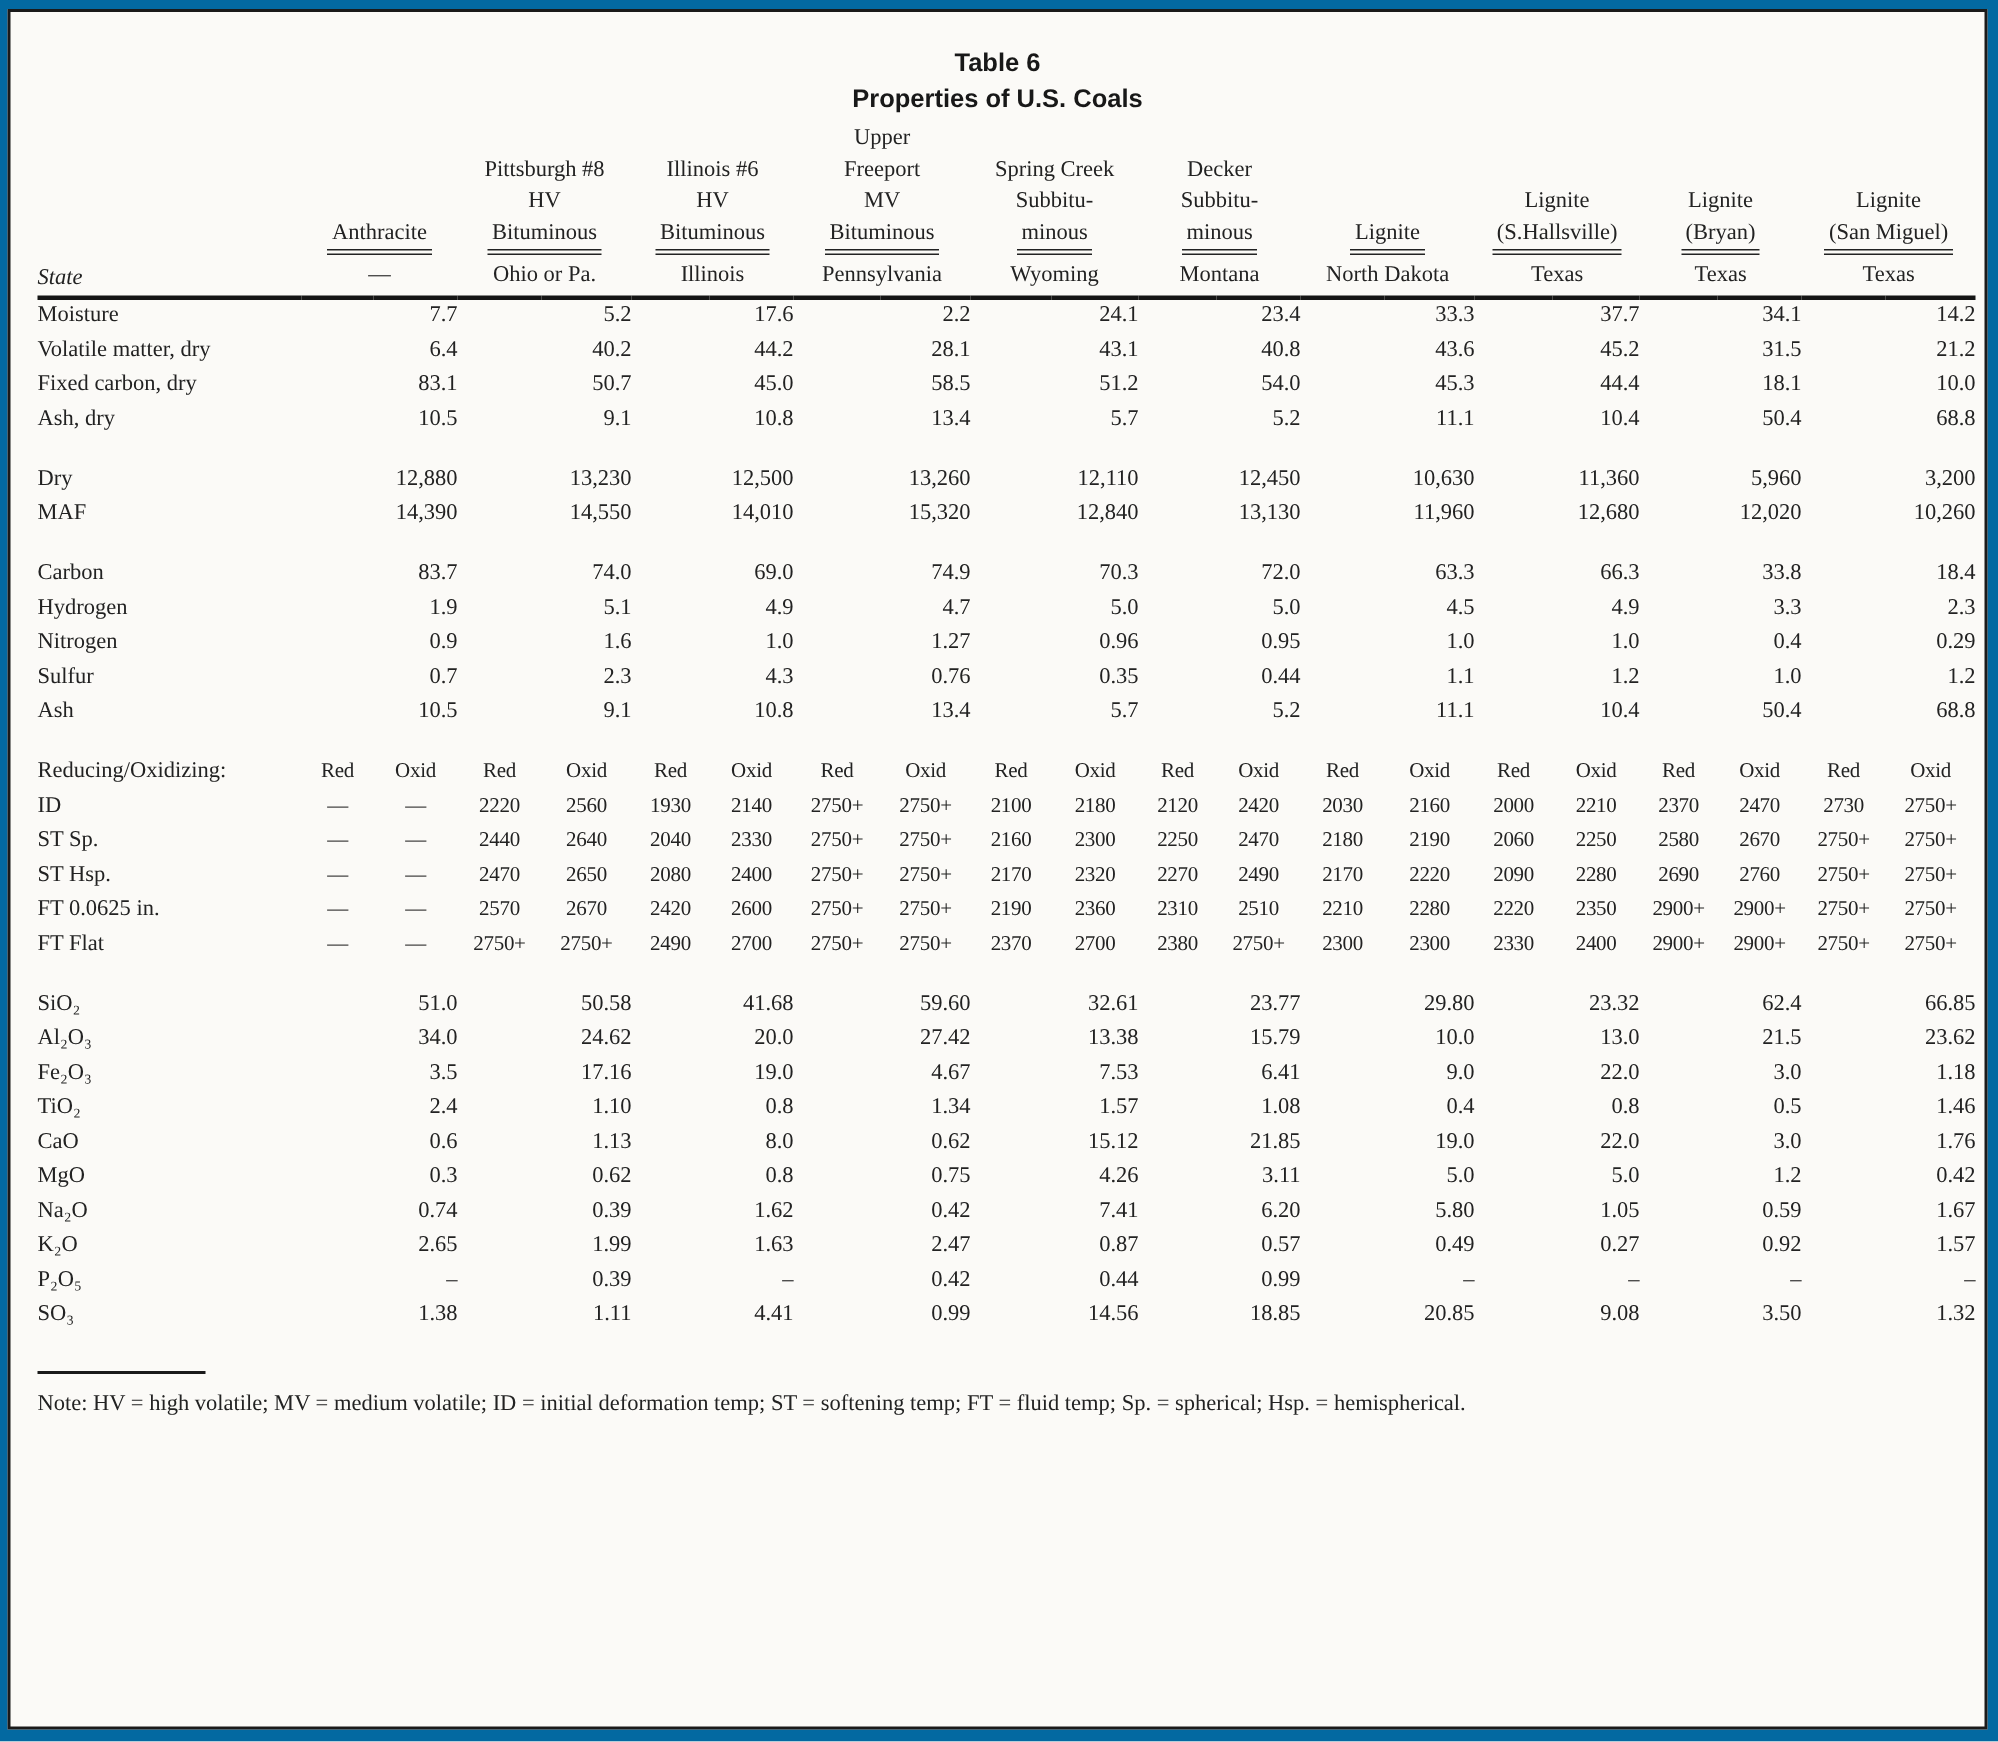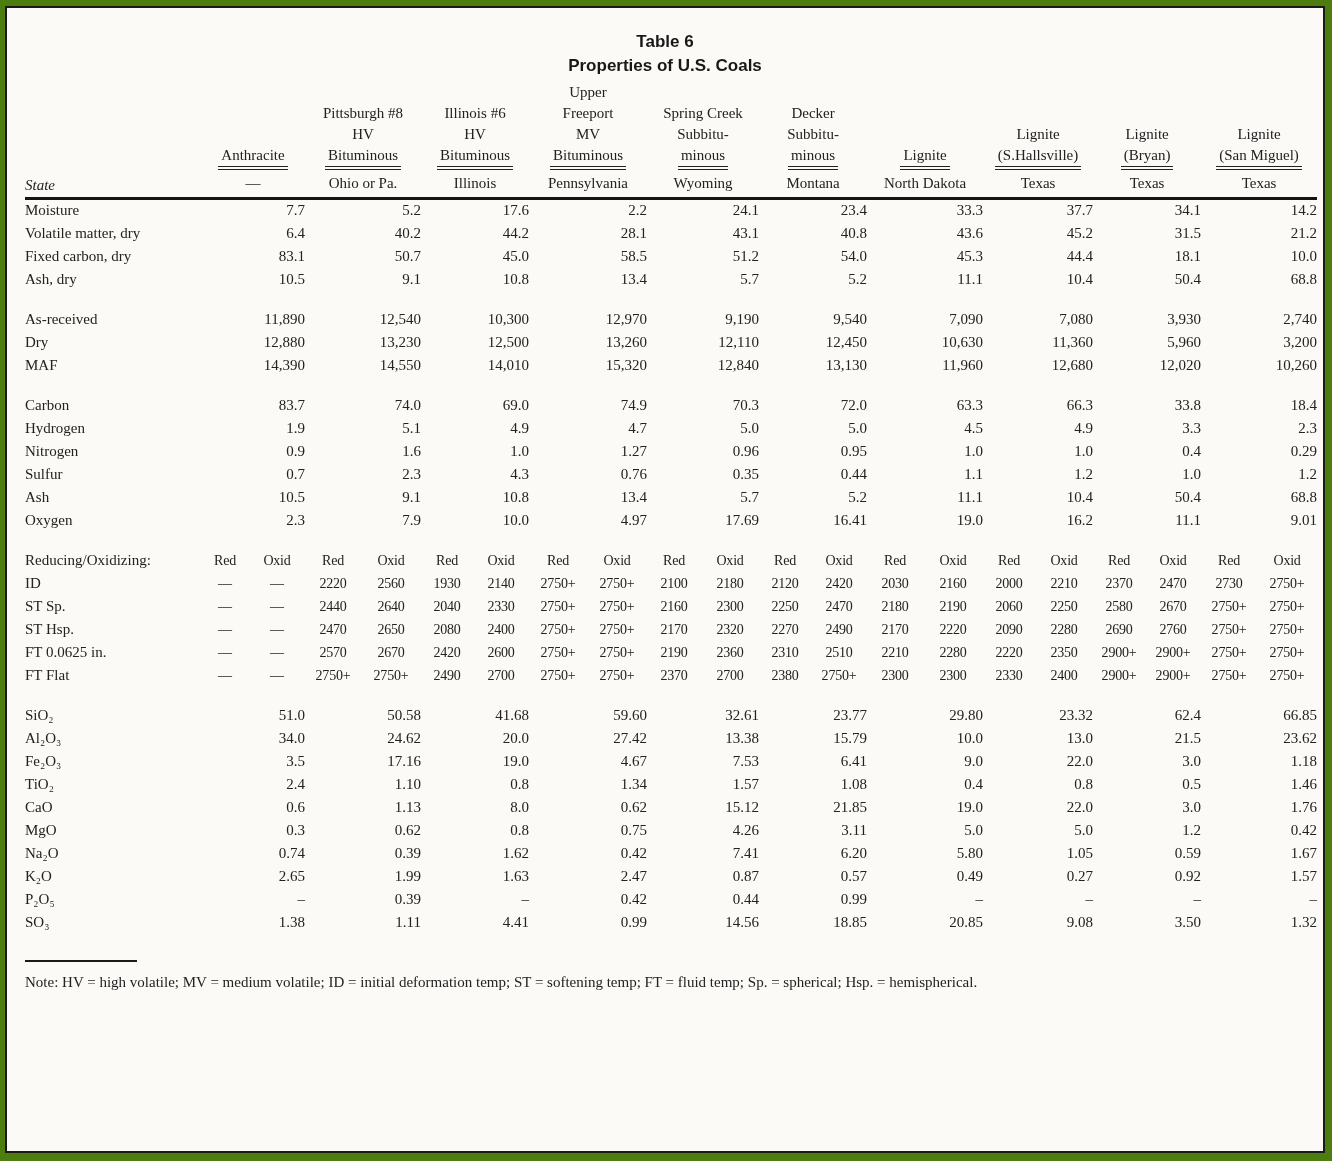--- a/index.html
+++ b/index.html
@@ -5,21 +5,21 @@
   html,body{margin:0;padding:0;}
   body{
     width:1332px;height:1161px;
     background:#e9e7e2;
     font-family:"Liberation Serif","DejaVu Serif",serif;
     color:#1f1f1f;
     position:relative;
   }
   .page{
     position:absolute;left:0;top:0;width:1332px;height:1161px;
-    background:#4d7c0f;
+    background:#0369a1;
   }
   .frame{
     position:absolute;left:5px;top:6px;right:7px;bottom:8px;
     border:2px solid #1a1a1a;
     background:#fbfaf7;
     overflow:hidden;
   }
   .title-block{
     text-align:center;
     padding-top:22px;
@@ -230,33 +230,20 @@
             <td class="val" colspan="2">11.1</td>
             <td class="val" colspan="2">10.4</td>
             <td class="val" colspan="2">50.4</td>
             <td class="val" colspan="2">68.8</td>
           </tr>
           <tr class="sp">
             <td colspan="21"></td>
           </tr>
           <tr></tr>
           <tr>
-            <td class="rowlbl">As-received</td>
-            <td class="val" colspan="2">11,890</td>
-            <td class="val" colspan="2">12,540</td>
-            <td class="val" colspan="2">10,300</td>
-            <td class="val" colspan="2">12,970</td>
-            <td class="val" colspan="2">9,190</td>
-            <td class="val" colspan="2">9,540</td>
-            <td class="val" colspan="2">7,090</td>
-            <td class="val" colspan="2">7,080</td>
-            <td class="val" colspan="2">3,930</td>
-            <td class="val" colspan="2">2,740</td>
-          </tr>
-          <tr>
             <td class="rowlbl">Dry</td>
             <td class="val" colspan="2">12,880</td>
             <td class="val" colspan="2">13,230</td>
             <td class="val" colspan="2">12,500</td>
             <td class="val" colspan="2">13,260</td>
             <td class="val" colspan="2">12,110</td>
             <td class="val" colspan="2">12,450</td>
             <td class="val" colspan="2">10,630</td>
             <td class="val" colspan="2">11,360</td>
             <td class="val" colspan="2">5,960</td>
@@ -337,33 +324,20 @@
             <td class="val" colspan="2">9.1</td>
             <td class="val" colspan="2">10.8</td>
             <td class="val" colspan="2">13.4</td>
             <td class="val" colspan="2">5.7</td>
             <td class="val" colspan="2">5.2</td>
             <td class="val" colspan="2">11.1</td>
             <td class="val" colspan="2">10.4</td>
             <td class="val" colspan="2">50.4</td>
             <td class="val" colspan="2">68.8</td>
           </tr>
-          <tr>
-            <td class="rowlbl">Oxygen</td>
-            <td class="val" colspan="2">2.3</td>
-            <td class="val" colspan="2">7.9</td>
-            <td class="val" colspan="2">10.0</td>
-            <td class="val" colspan="2">4.97</td>
-            <td class="val" colspan="2">17.69</td>
-            <td class="val" colspan="2">16.41</td>
-            <td class="val" colspan="2">19.0</td>
-            <td class="val" colspan="2">16.2</td>
-            <td class="val" colspan="2">11.1</td>
-            <td class="val" colspan="2">9.01</td>
-          </tr>
           <tr class="sp">
             <td colspan="21"></td>
           </tr>
           <tr></tr>
           <tr>
             <td class="fuslbl">Reducing/Oxidizing:</td>
             <td class="fus">Red</td>
             <td class="fus">Oxid</td>
             <td class="fus">Red</td>
             <td class="fus">Oxid</td>

